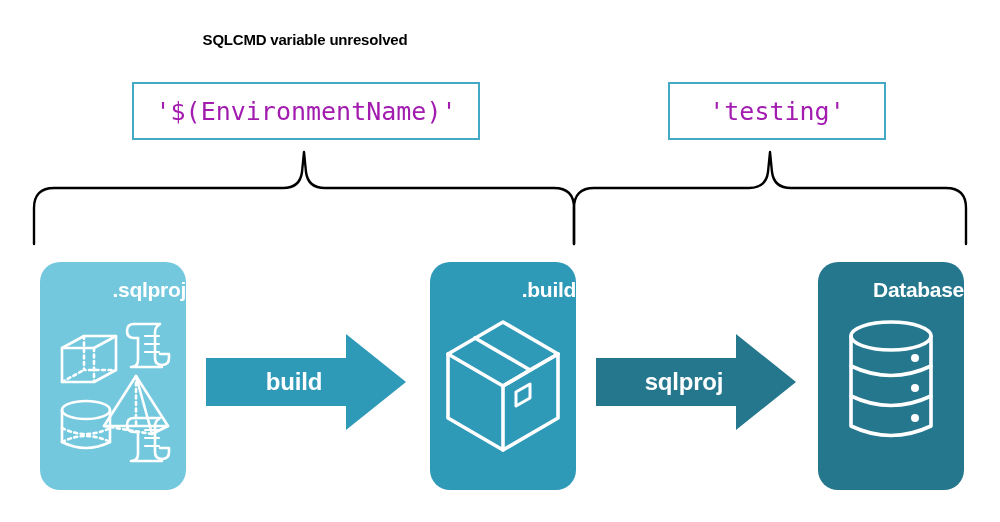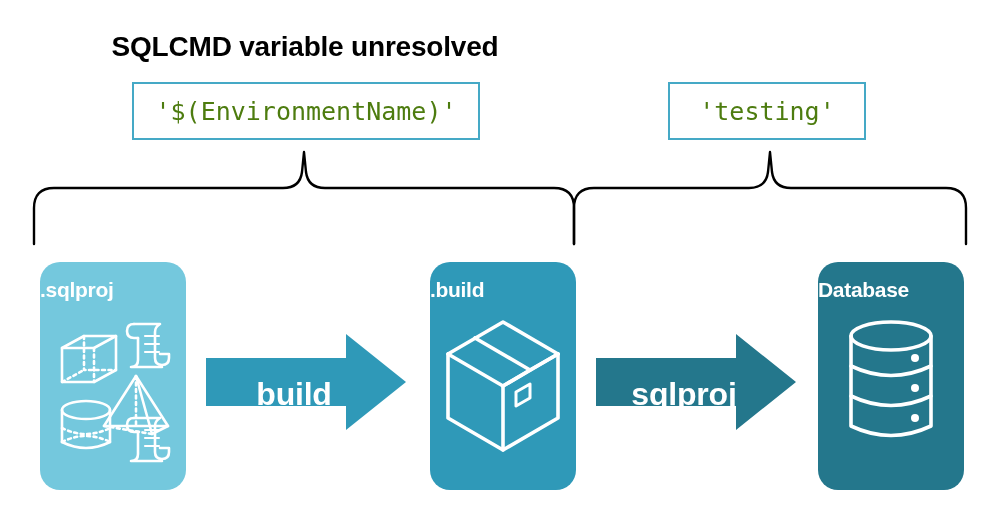--- a/index.html
+++ b/index.html
@@ -16,47 +16,47 @@
     height: 522px;
     background: #ffffff;
     overflow: hidden;
   }
 
   
   .section-heading {
     position: absolute;
     font-family: "Liberation Sans", sans-serif;
     font-weight: bold;
-    font-size: 28px;
+    font-size: 15px;
     color: #000000;
     letter-spacing: -0.2px;
     text-align: center;
     white-space: nowrap;
     transform: translateX(-50%);
   }
   #heading-left  { left: 305px; top: 31px; }
   #heading-right { left: 767px; top: 31px; }
 
   
   .code-box {
     position: absolute;
     border: 2px solid #45a9c6;
     background: #ffffff;
     box-sizing: border-box;
     display: flex;
     align-items: center;
     justify-content: center;
     font-family: "DejaVu Sans Mono", "Liberation Mono", monospace;
     font-size: 25px;
-    color: #4d7c0f;
+    color: #a21caf;
     letter-spacing: 0px;
     white-space: nowrap;
   }
   #code-box-left  { left: 132px; top: 82px; width: 348px; height: 58px; }
-  #code-box-right { left: 668px; top: 82px; width: 198px; height: 58px; }
+  #code-box-right { left: 668px; top: 82px; width: 218px; height: 58px; }
 
   
   .brace-svg {
     position: absolute;
     top: 148px;
     pointer-events: none;
   }
   #brace-left  { left: 28px;  width: 552px; height: 100px; }
   #brace-right { left: 568px; width: 404px; height: 100px; }
 
@@ -67,21 +67,21 @@
     width: 146px;
     height: 228px;
     border-radius: 20px;
     box-sizing: border-box;
   }
   .card-title {
     position: absolute;
     top: 16px;
     left: 0;
     width: 100%;
-    text-align: left;
+    text-align: right;
     color: #ffffff;
     font-family: "Liberation Sans", sans-serif;
     font-weight: bold;
     font-size: 21px;
     letter-spacing: -0.3px;
     white-space: nowrap;
   }
   .card-art {
     position: absolute;
     left: 0;
@@ -100,30 +100,30 @@
     position: absolute;
     top: 334px;
     width: 200px;
     height: 96px;
   }
   #arrow-build  { left: 206px; }
   #arrow-deploy { left: 596px; }
   .arrow-label {
     position: absolute;
     left: 0;
-    top: 12px;
+    top: 0;
     width: 176px;
     height: 96px;
     display: flex;
     align-items: center;
     justify-content: center;
     color: #ffffff;
     font-family: "Liberation Sans", sans-serif;
     font-weight: bold;
-    font-size: 32px;
+    font-size: 24px;
     letter-spacing: -0.2px;
     pointer-events: none;
   }
 </style>
 </head>
 <body>
 
 <div id="diagram-root">
 
   <div class="section-heading" id="heading-left">SQLCMD variable unresolved</div>

